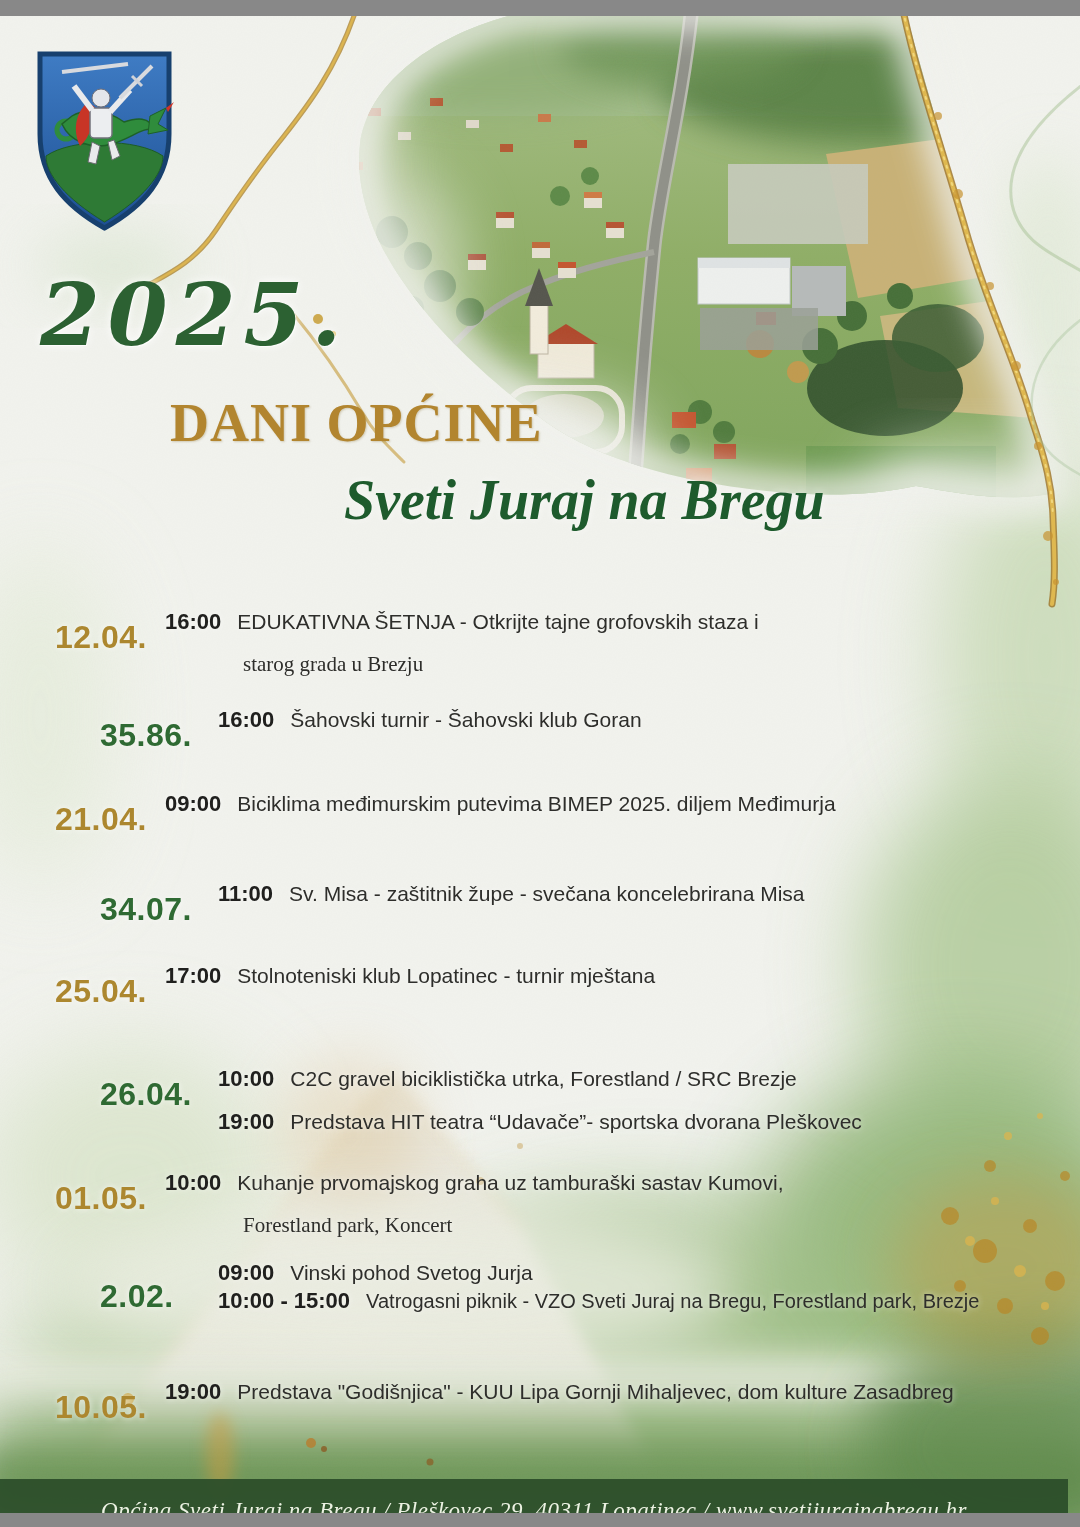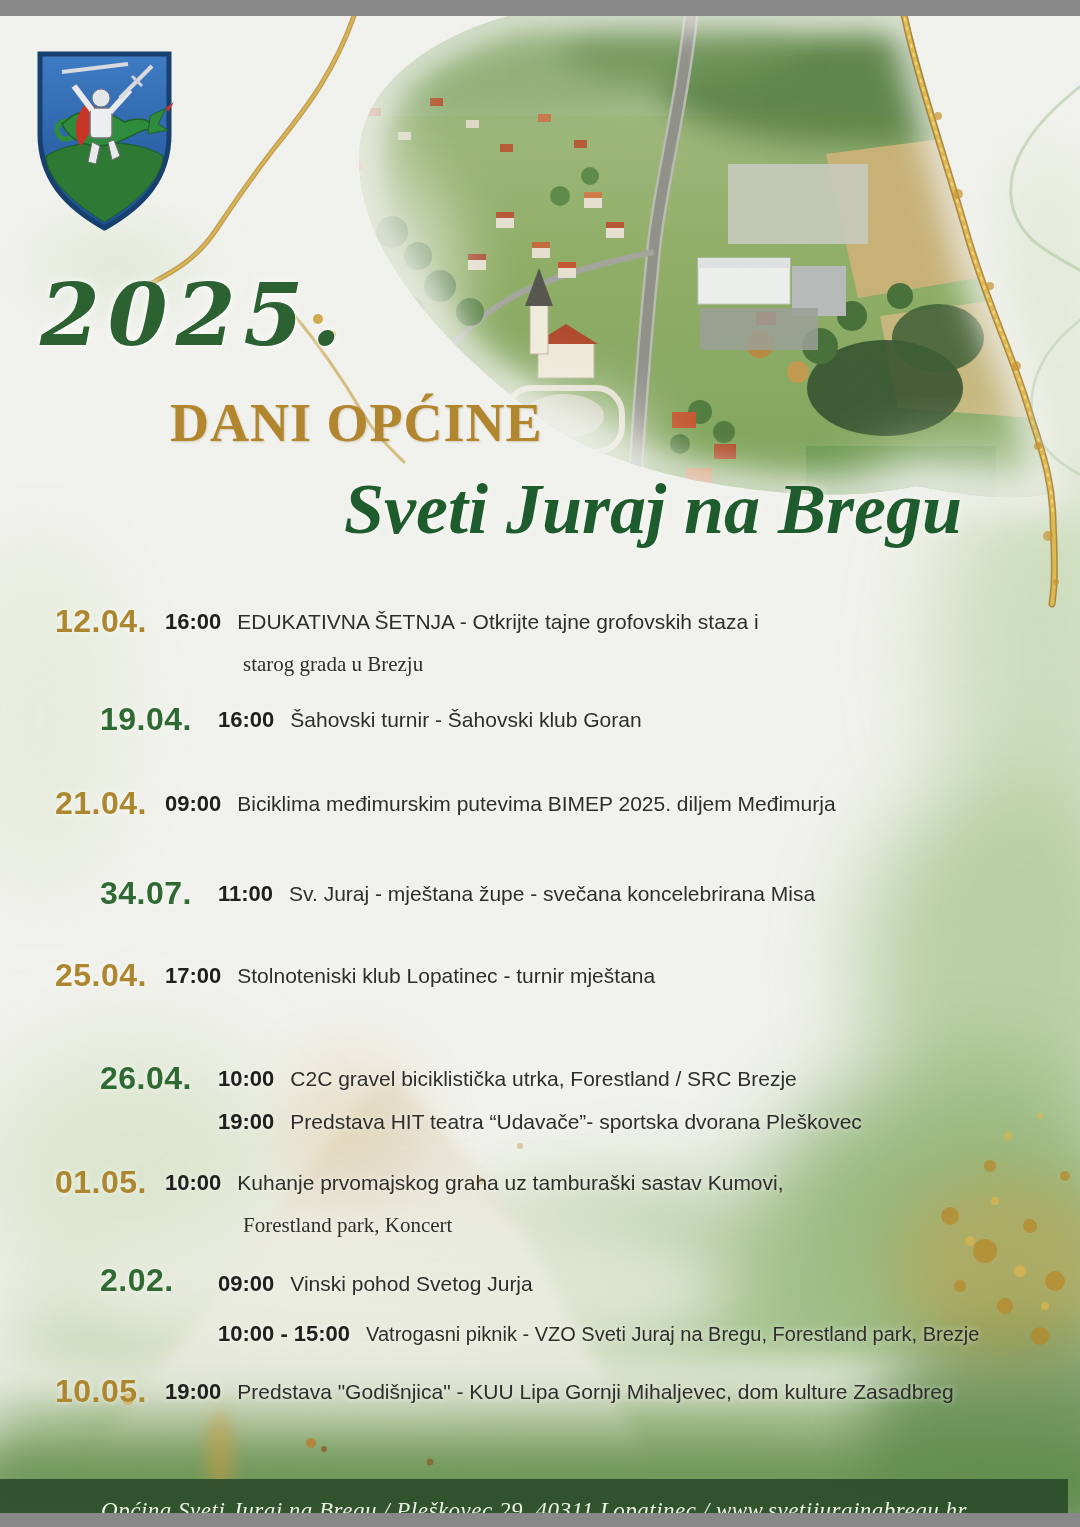--- a/index.html
+++ b/index.html
@@ -9,36 +9,36 @@
   .crest{position:absolute;left:32px;top:30px;z-index:3;}
   .year{position:absolute;left:40px;top:248px;z-index:3;
         font-family:"DejaVu Serif",serif;font-style:italic;font-weight:700;
         font-size:86px;letter-spacing:8px;color:#2c6132;
         text-shadow:0 0 10px rgba(255,255,255,.95),1px 1px 0 rgba(255,255,255,.7);}
   .title{position:absolute;left:170px;top:376px;z-index:3;
         font-family:"Liberation Serif",serif;font-weight:700;font-size:54px;
         letter-spacing:1px;color:#b2852f;text-shadow:1px 1px 2px rgba(120,90,20,.25);}
   .subtitle{position:absolute;left:344px;top:452px;z-index:3;
         font-family:"Liberation Serif",serif;font-style:italic;font-weight:700;
-        font-size:72px;color:#1e5b2d;text-shadow:0 0 8px rgba(255,255,255,.6);text-align:right;}
+        font-size:56px;color:#1e5b2d;text-shadow:0 0 8px rgba(255,255,255,.6);text-align:right;}
   .events{position:absolute;left:0;top:0;width:100%;height:100%;z-index:3;}
   .event{position:absolute;left:0;width:100%;}
-  .event .date{position:absolute;top:0;line-height:43px;
+  .event .date{position:absolute;top:16px;line-height:43px;
         font-weight:700;font-size:32px;letter-spacing:.5px;
         text-shadow:0 0 6px rgba(255,255,255,.7);}
   .event.gold .date{color:#ac872f;left:55px;}
   .event.green .date{color:#2f6a33;left:100px;}
   .entries{position:absolute;top:0;}
   .event.gold .entries{left:165px;}
   .event.green .entries{left:218px;}
   .line{line-height:43px;white-space:nowrap;font-size:21px;color:#2e2e2b;
         text-shadow:0 0 6px rgba(255,255,255,.65);}
   .line .time{font-weight:700;font-size:22px;color:#20201e;margin-right:16px;}
   .line.cont{padding-left:78px;font-family:Liberation Serif, serif;}
-  .event.tight .line{line-height:50px;}
+  .event.tight .line{line-height:28px;}
   .line.small{font-size:20px;}
   .footer{position:absolute;left:0;right:12px;top:1463px;height:64px;z-index:4;
         background:rgba(44,78,41,.94);display:flex;align-items:center;justify-content:center;}
   .footer .ftext{font-family:"Liberation Serif",serif;font-style:italic;
         font-size:23px;letter-spacing:.5px;color:#ecf2e3;}
 </style>
 </head>
 <body>
 
 <div class="page">
@@ -303,37 +303,37 @@
 
     <div class="event gold" style="top:584px">
       <span class="date">12.04.</span>
       <div class="entries">
         <div class="line"><span class="time">16:00</span><span class="desc">EDUKATIVNA ŠETNJA - Otkrijte tajne grofovskih staza i</span></div>
         <div class="line cont"><span class="desc">starog grada u Brezju</span></div>
       </div>
     </div>
 
     <div class="event green" style="top:682px">
-      <span class="date">19.04.</span>
+      <span class="date">35.86.</span>
       <div class="entries">
         <div class="line"><span class="time">16:00</span><span class="desc">Šahovski turnir - Šahovski klub Goran</span></div>
       </div>
     </div>
 
     <div class="event gold" style="top:766px">
       <span class="date">21.04.</span>
       <div class="entries">
         <div class="line"><span class="time">09:00</span><span class="desc">Biciklima međimurskim putevima BIMEP 2025. diljem Međimurja</span></div>
       </div>
     </div>
 
     <div class="event green" style="top:856px">
       <span class="date">34.07.</span>
       <div class="entries">
-        <div class="line"><span class="time">11:00</span><span class="desc">Sv. Juraj - mještana župe - svečana koncelebrirana Misa</span></div>
+        <div class="line"><span class="time">11:00</span><span class="desc">Sv. Misa - zaštitnik župe - svečana koncelebrirana Misa</span></div>
       </div>
     </div>
 
     <div class="event gold" style="top:938px">
       <span class="date">25.04.</span>
       <div class="entries">
         <div class="line"><span class="time">17:00</span><span class="desc">Stolnoteniski klub Lopatinec - turnir mještana</span></div>
       </div>
     </div>
 

